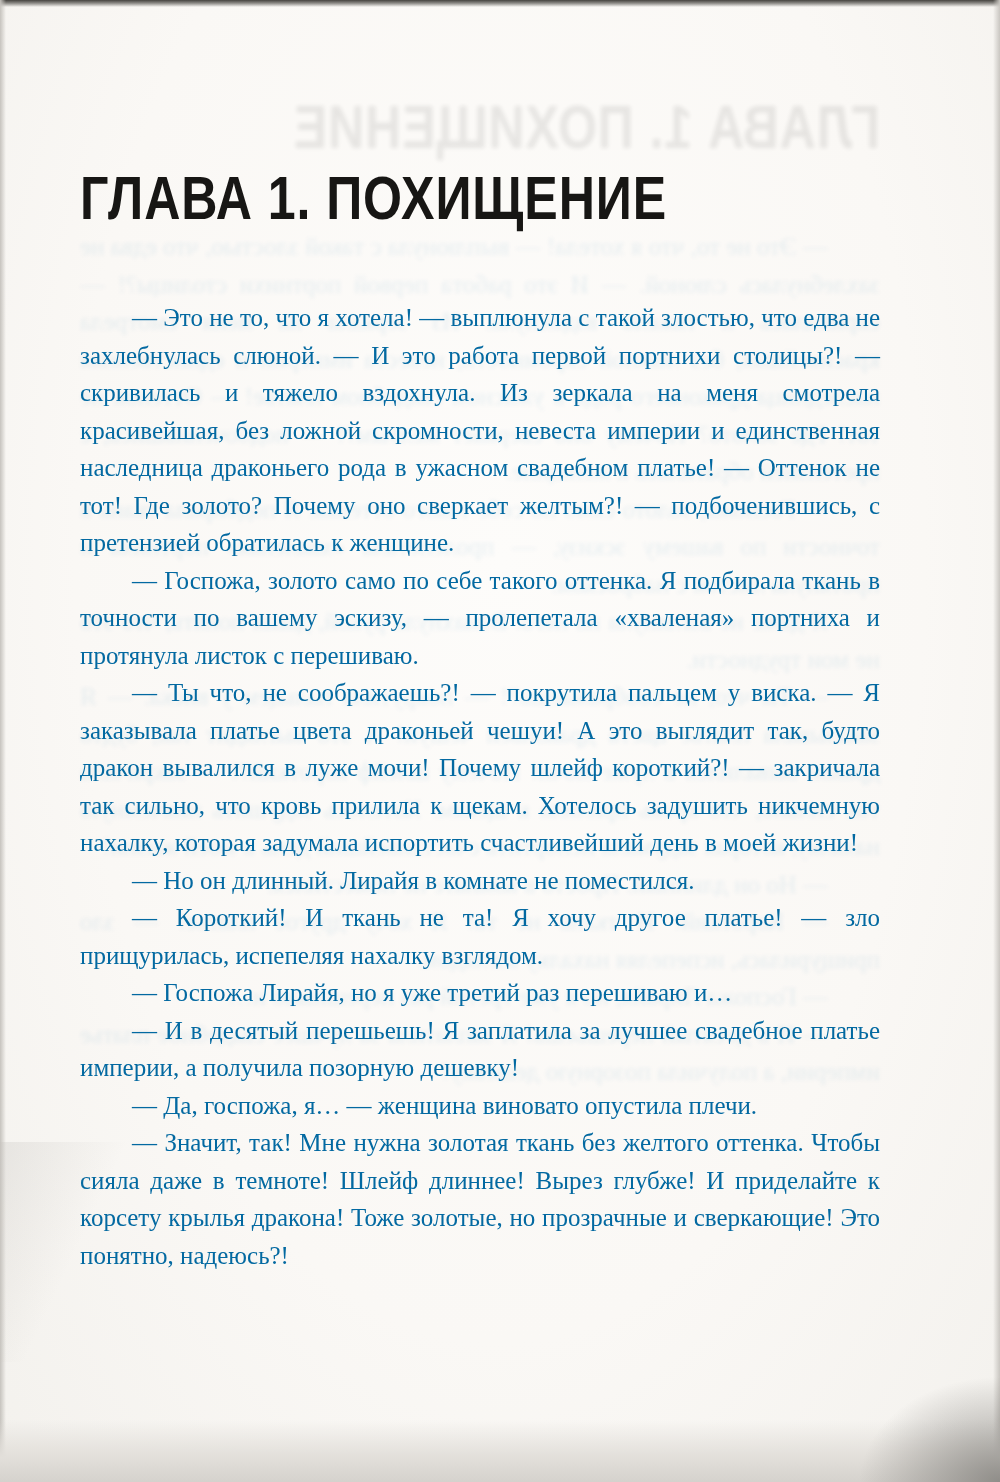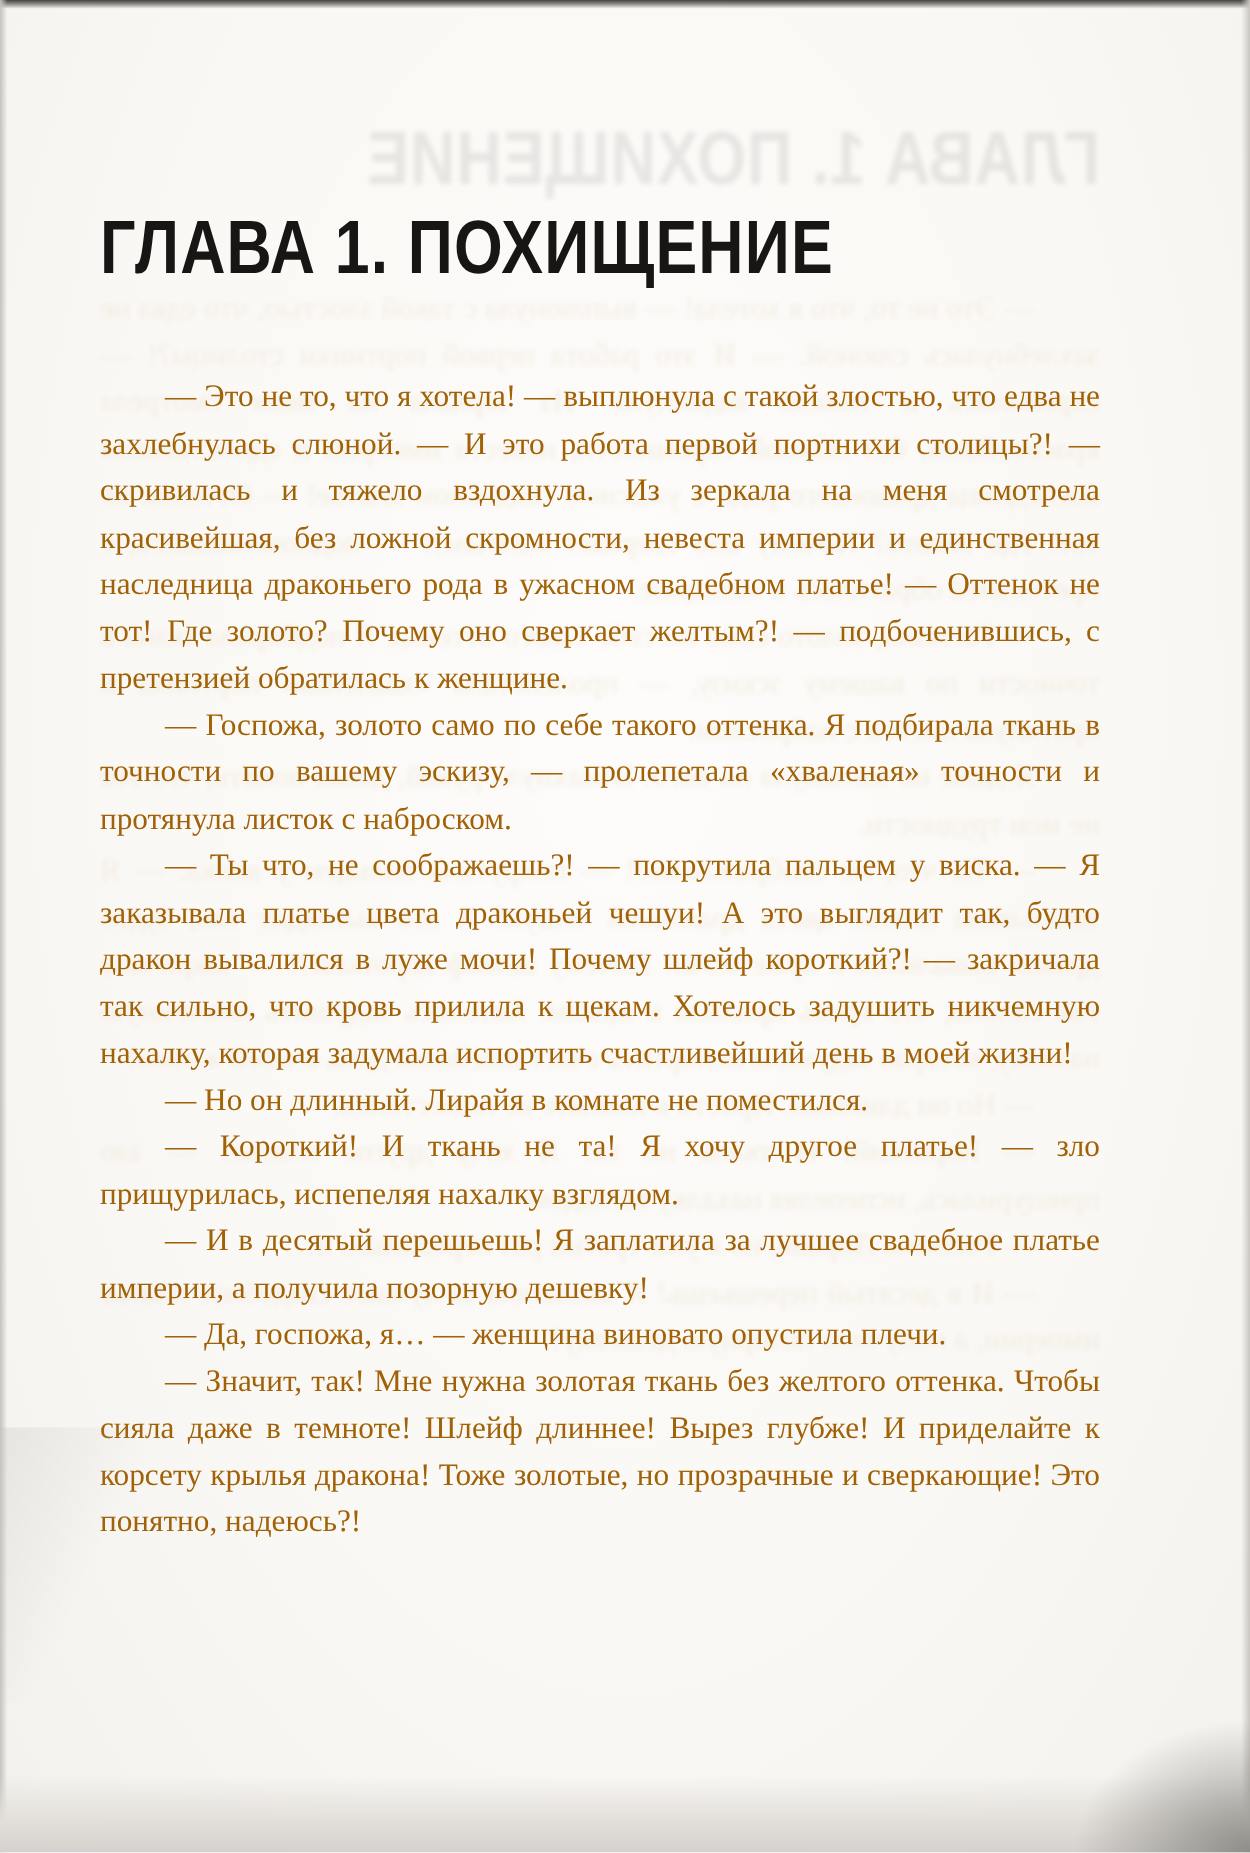--- a/index.html
+++ b/index.html
@@ -76,21 +76,21 @@
     margin: 0;
     letter-spacing: 1px;
     white-space: nowrap;
     transform: scale(0.88, 1.06);
     transform-origin: left top;
   }
   .body-text {
     margin-top: 70px;
     font-size: 25px;
     line-height: 37.5px;
-    color: #a16207;
+    color: #0369a1;
     text-align: justify;
   }
   .body-text p {
     margin: 0;
     text-indent: 52px;
   }
 </style>
 </head>
 <body>
 
@@ -113,24 +113,25 @@
         <p>— Госпожа Лирайя, но я уже третий раз перешиваю и…</p>
         <p>— И в десятый перешьешь! Я заплатила за лучшее свадебное платье империи, а получила позорную дешевку!</p>
       </div>
     </div>
   </div>
 
   <main class="page-content">
     <h1 class="title">ГЛАВА 1. ПОХИЩЕНИЕ</h1>
     <div class="body-text">
       <p>— Это не то, что я хотела! — выплюнула с такой злостью, что едва не захлебнулась слюной. — И это работа первой портнихи столицы?! — скривилась и тяжело вздохнула. Из зеркала на меня смотрела красивейшая, без ложной скромности, невеста империи и единственная наследница драконьего рода в ужасном свадебном платье! — Оттенок не тот! Где золото? Почему оно сверкает желтым?! — подбоченившись, с претензией обратилась к женщине.</p>
-      <p>— Госпожа, золото само по себе такого оттенка. Я подбирала ткань в точности по вашему эскизу, — пролепетала «хваленая» точности и протянула листок с наброском.</p>
+      <p>— Госпожа, золото само по себе такого оттенка. Я подбирала ткань в точности по вашему эскизу, — пролепетала «хваленая» портниха и протянула листок с перешиваю.</p>
       <p>— Ты что, не соображаешь?! — покрутила пальцем у виска. — Я заказывала платье цвета драконьей чешуи! А это выглядит так, будто дракон вывалился в луже мочи! Почему шлейф короткий?! — закричала так сильно, что кровь прилила к щекам. Хотелось задушить никчемную нахалку, которая задумала испортить счастливейший день в моей жизни!</p>
       <p>— Но он длинный. Лирайя в комнате не поместился.</p>
       <p>— Короткий! И ткань не та! Я хочу другое платье! — зло прищурилась, испепеляя нахалку взглядом.</p>
+      <p>— Госпожа Лирайя, но я уже третий раз перешиваю и…</p>
       <p>— И в десятый перешьешь! Я заплатила за лучшее свадебное платье империи, а получила позорную дешевку!</p>
       <p>— Да, госпожа, я… — женщина виновато опустила плечи.</p>
       <p>— Значит, так! Мне нужна золотая ткань без желтого оттенка. Чтобы сияла даже в темноте! Шлейф длиннее! Вырез глубже! И приделайте к корсету крылья дракона! Тоже золотые, но прозрачные и сверкающие! Это понятно, надеюсь?!</p>
     </div>
   </main>
 
   <div class="crease"></div>
   <div class="edge-bottom"></div>
   <div class="corner-shadow"></div>
 

